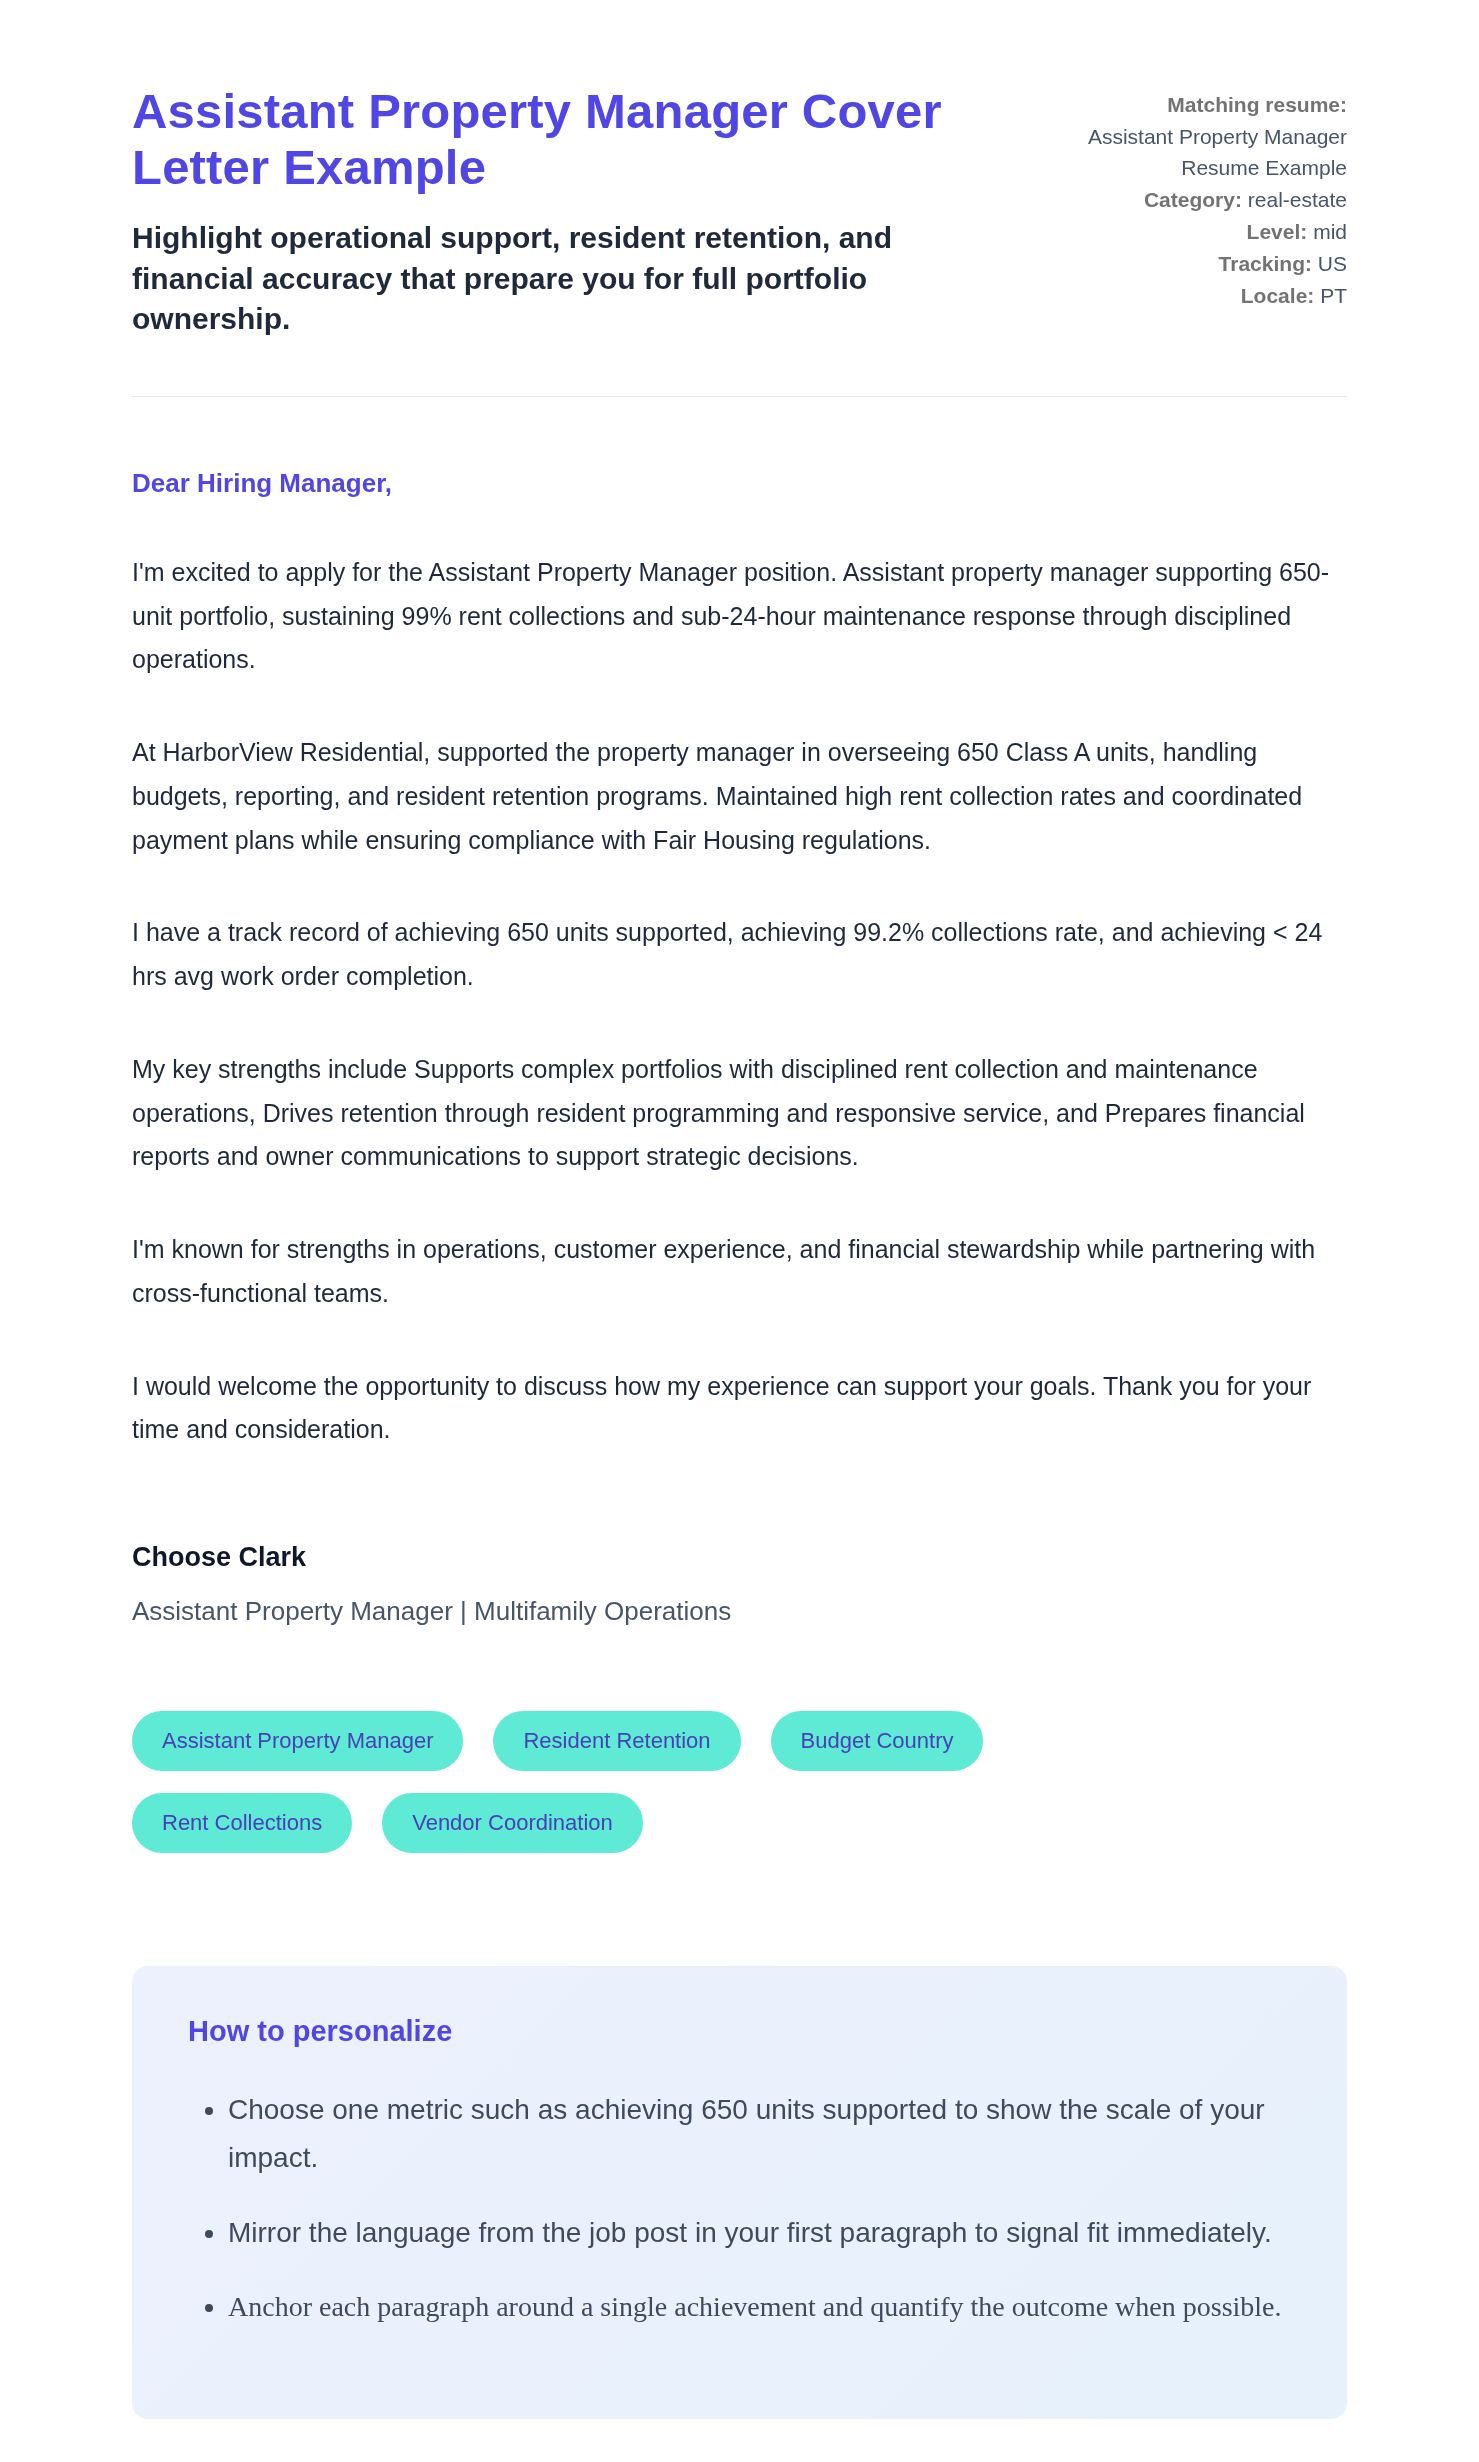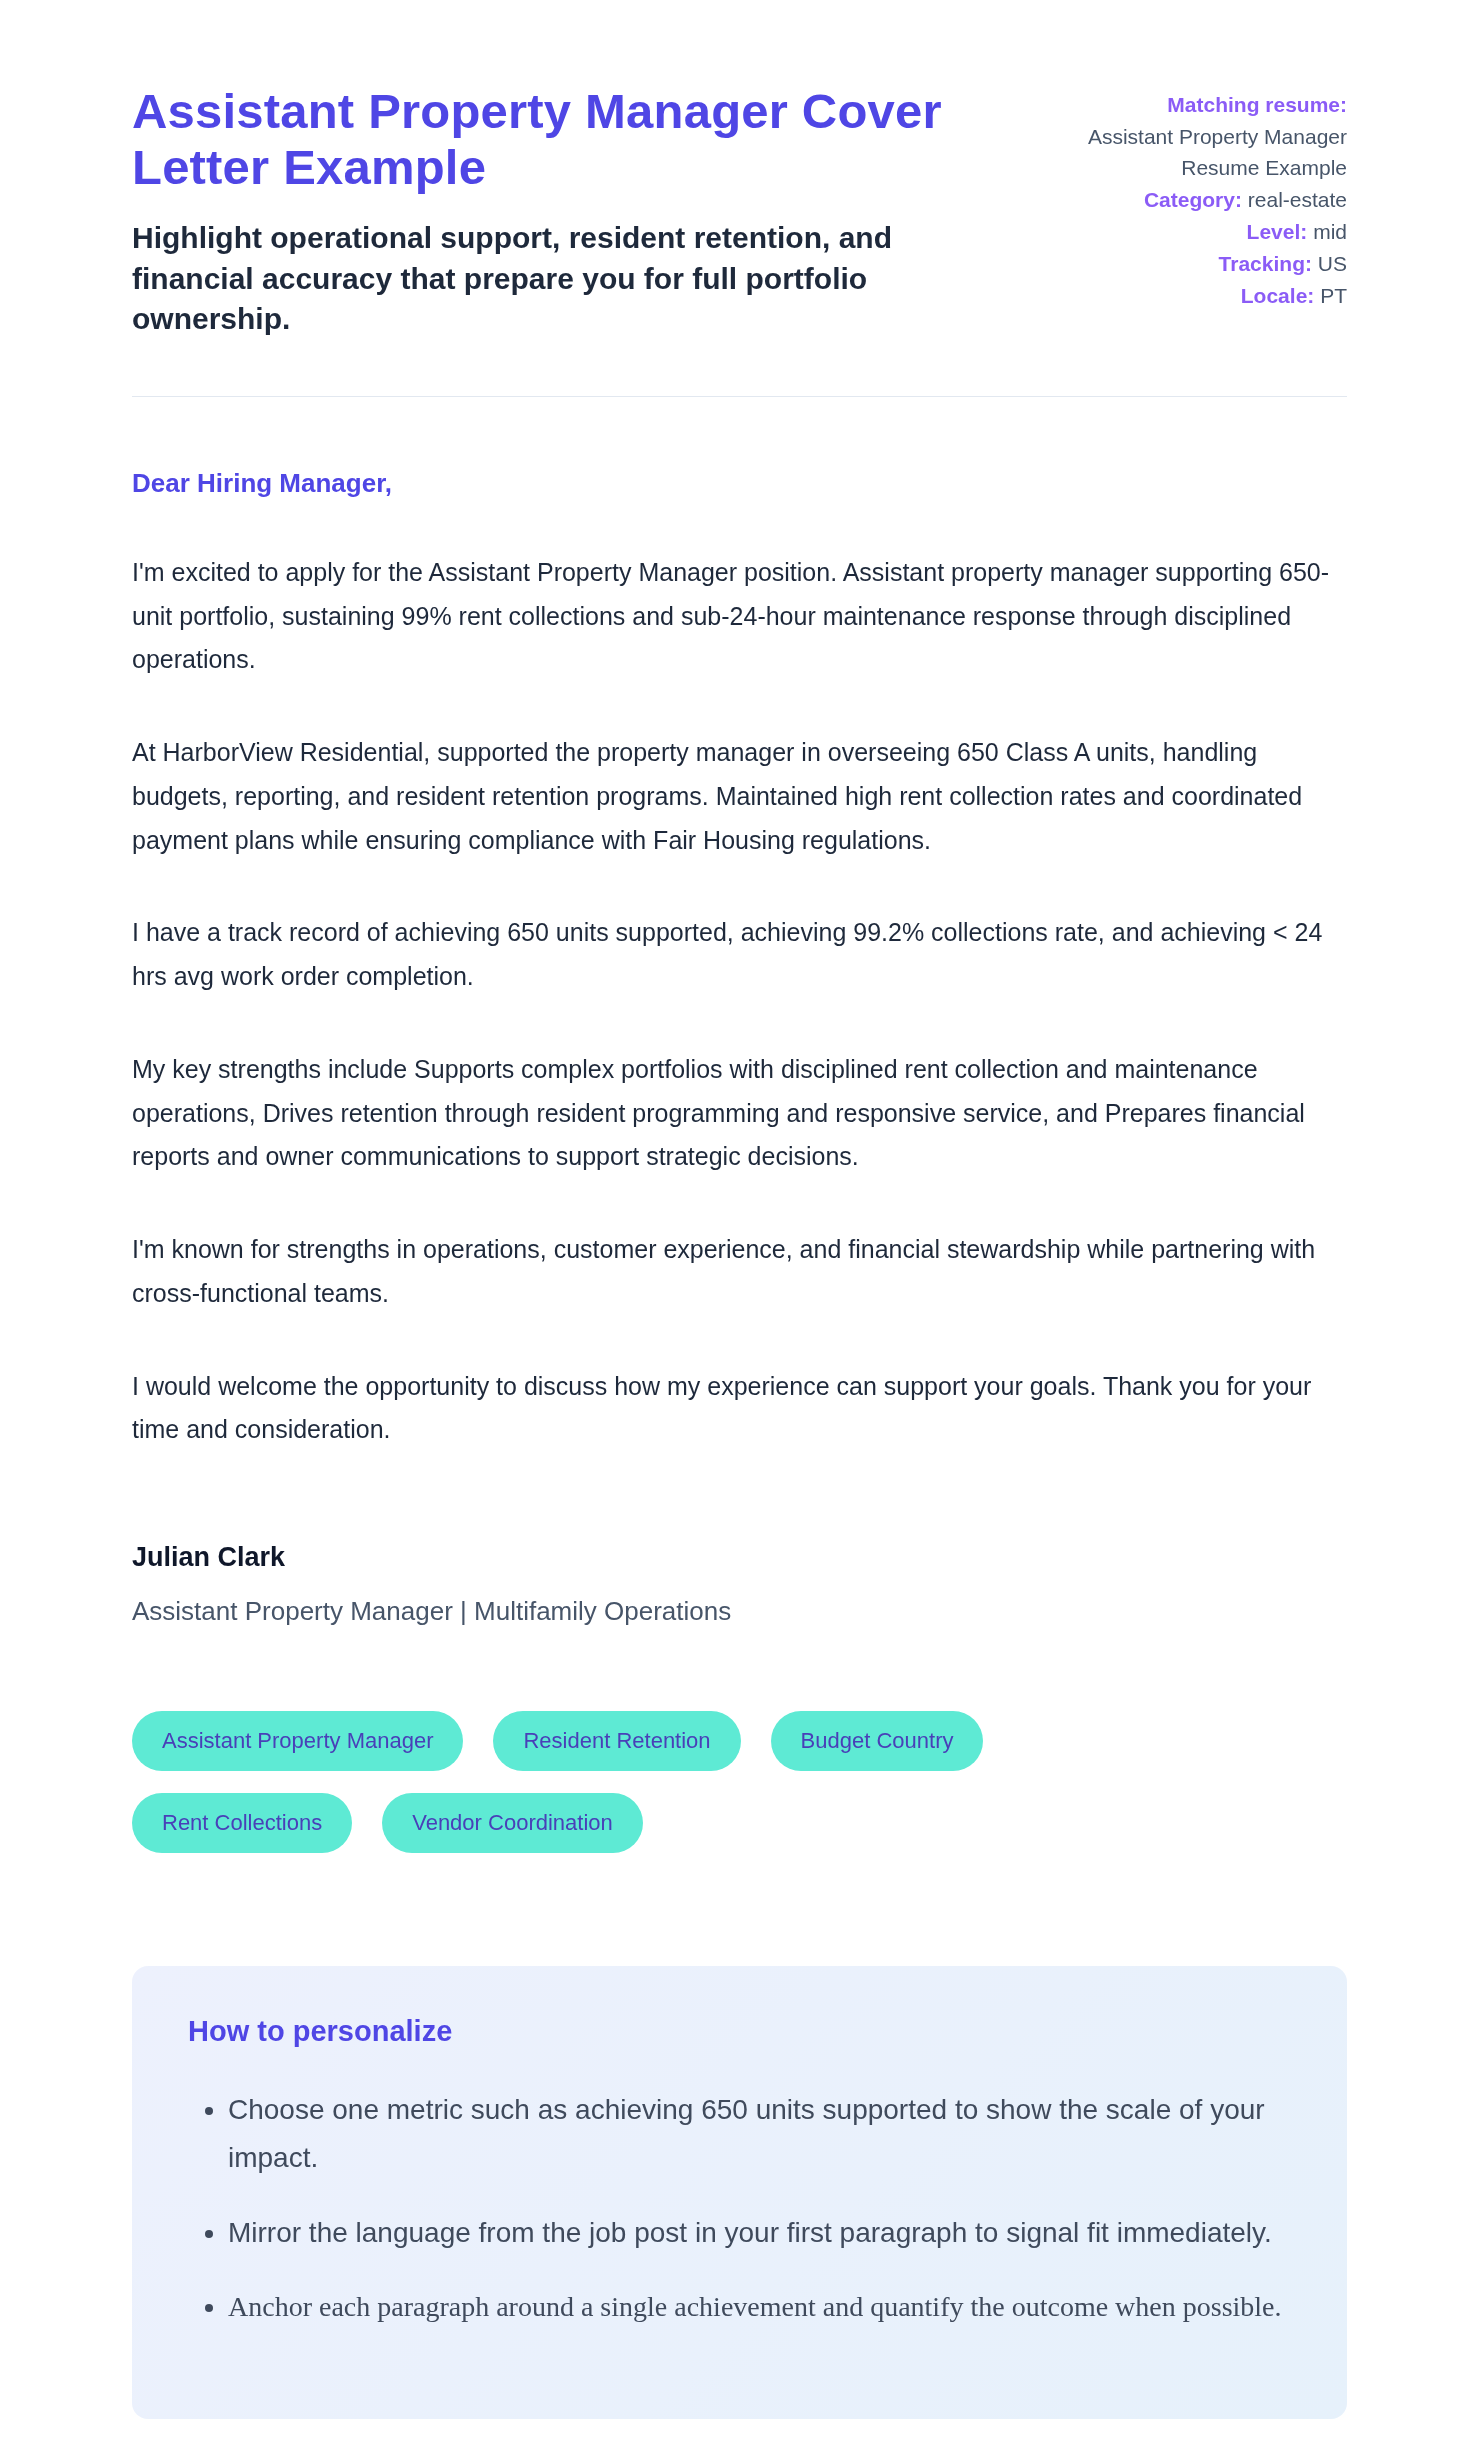--- a/index.html
+++ b/index.html
@@ -38,21 +38,21 @@
   }
   .header-meta {
     flex: 0 0 296px;
     width: 296px;
     text-align: right;
     font-size: 21px;
     line-height: 1.45;
     color: #475569;
     padding-top: 7px;
   }
-  .meta-label { font-weight: 700; color: #8b5cf6; }
+  .meta-label { font-weight: 700; color: #737373; }
   .meta-line { margin-bottom: 1.7px; }
 
   .divider {
     margin-top: 56px;
     border: none;
     border-top: 1.7px solid #e2e8f0;
     width: 100%;
   }
 
   
@@ -169,21 +169,21 @@
   <div>
     <div class="salutation">Dear Hiring Manager,</div>
 
     <p class="paragraph">I'm excited to apply for the Assistant Property Manager position. Assistant property manager supporting 650-unit portfolio, sustaining 99% rent collections and sub-24-hour maintenance response through disciplined operations.</p>
     <p class="paragraph">At HarborView Residential, supported the property manager in overseeing 650 Class A units, handling budgets, reporting, and resident retention programs. Maintained high rent collection rates and coordinated payment plans while ensuring compliance with Fair Housing regulations.</p>
     <p class="paragraph">I have a track record of achieving 650 units supported, achieving 99.2% collections rate, and achieving &lt; 24 hrs avg work order completion.</p>
     <p class="paragraph">My key strengths include Supports complex portfolios with disciplined rent collection and maintenance operations, Drives retention through resident programming and responsive service, and Prepares financial reports and owner communications to support strategic decisions.</p>
     <p class="paragraph">I'm known for strengths in operations, customer experience, and financial stewardship while partnering with cross-functional teams.</p>
     <p class="paragraph">I would welcome the opportunity to discuss how my experience can support your goals. Thank you for your time and consideration.</p>
 
-    <div class="signature-name">Julian Clark</div>
+    <div class="signature-name">Choose Clark</div>
     <div class="signature-title">Assistant Property Manager | Multifamily Operations</div>
   </div>
 
   <div class="tags">
     <span class="tag">Assistant Property Manager</span>
     <span class="tag">Resident Retention</span>
     <span class="tag">Budget Country</span>
     <span class="tag">Rent Collections</span>
     <span class="tag">Vendor Coordination</span>
   </div>

